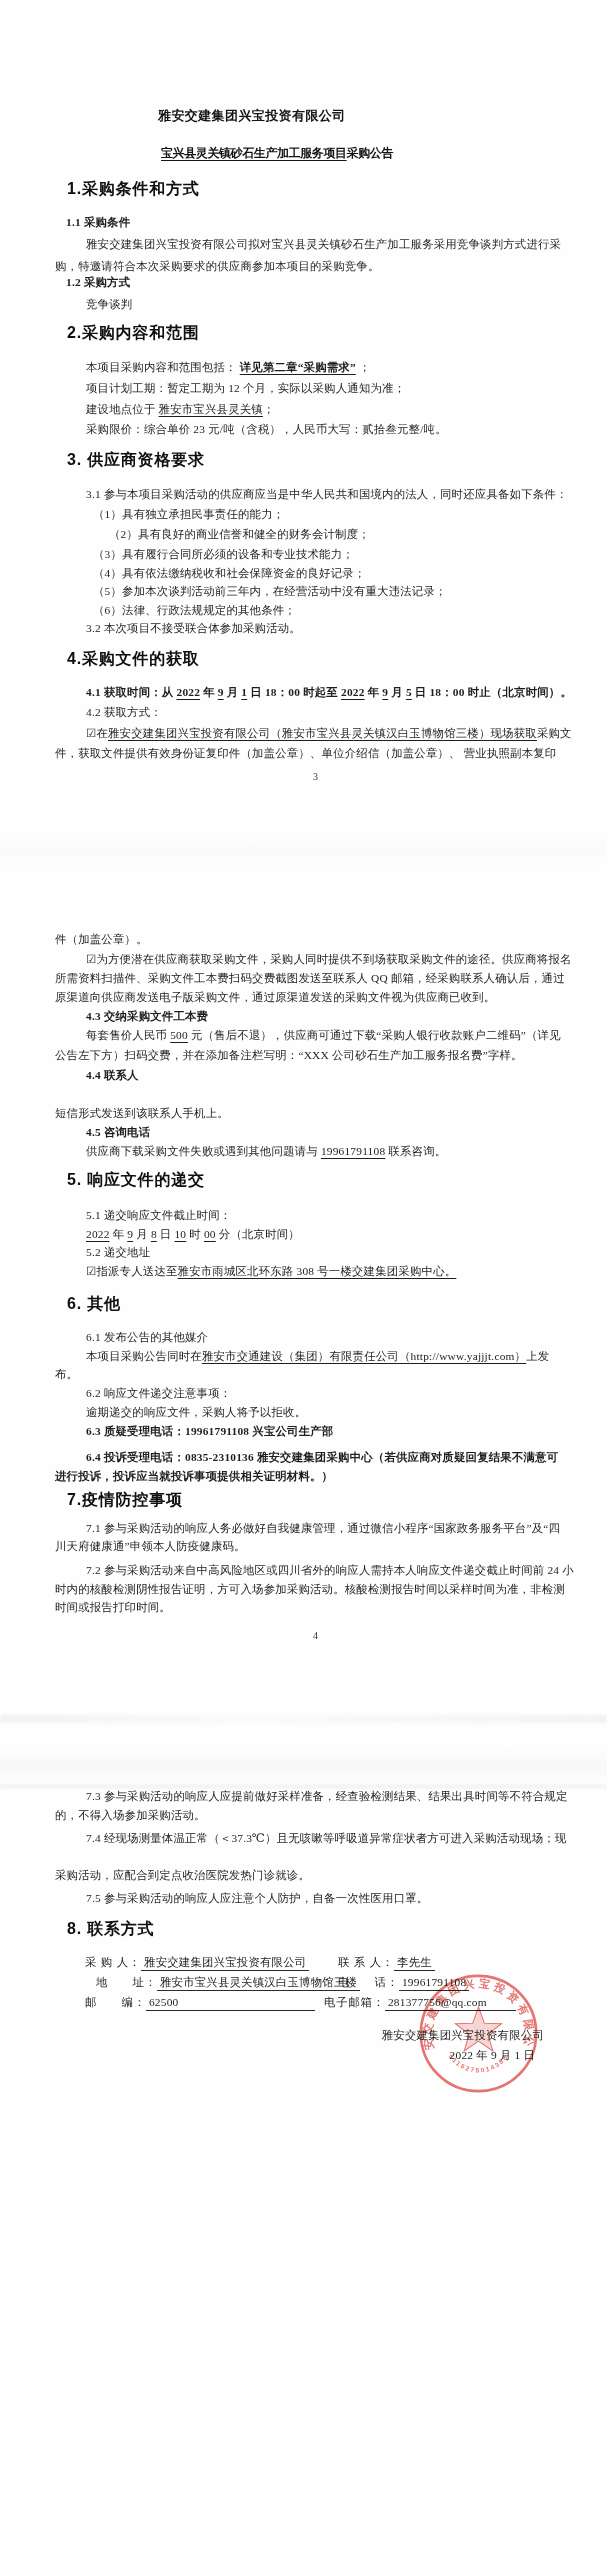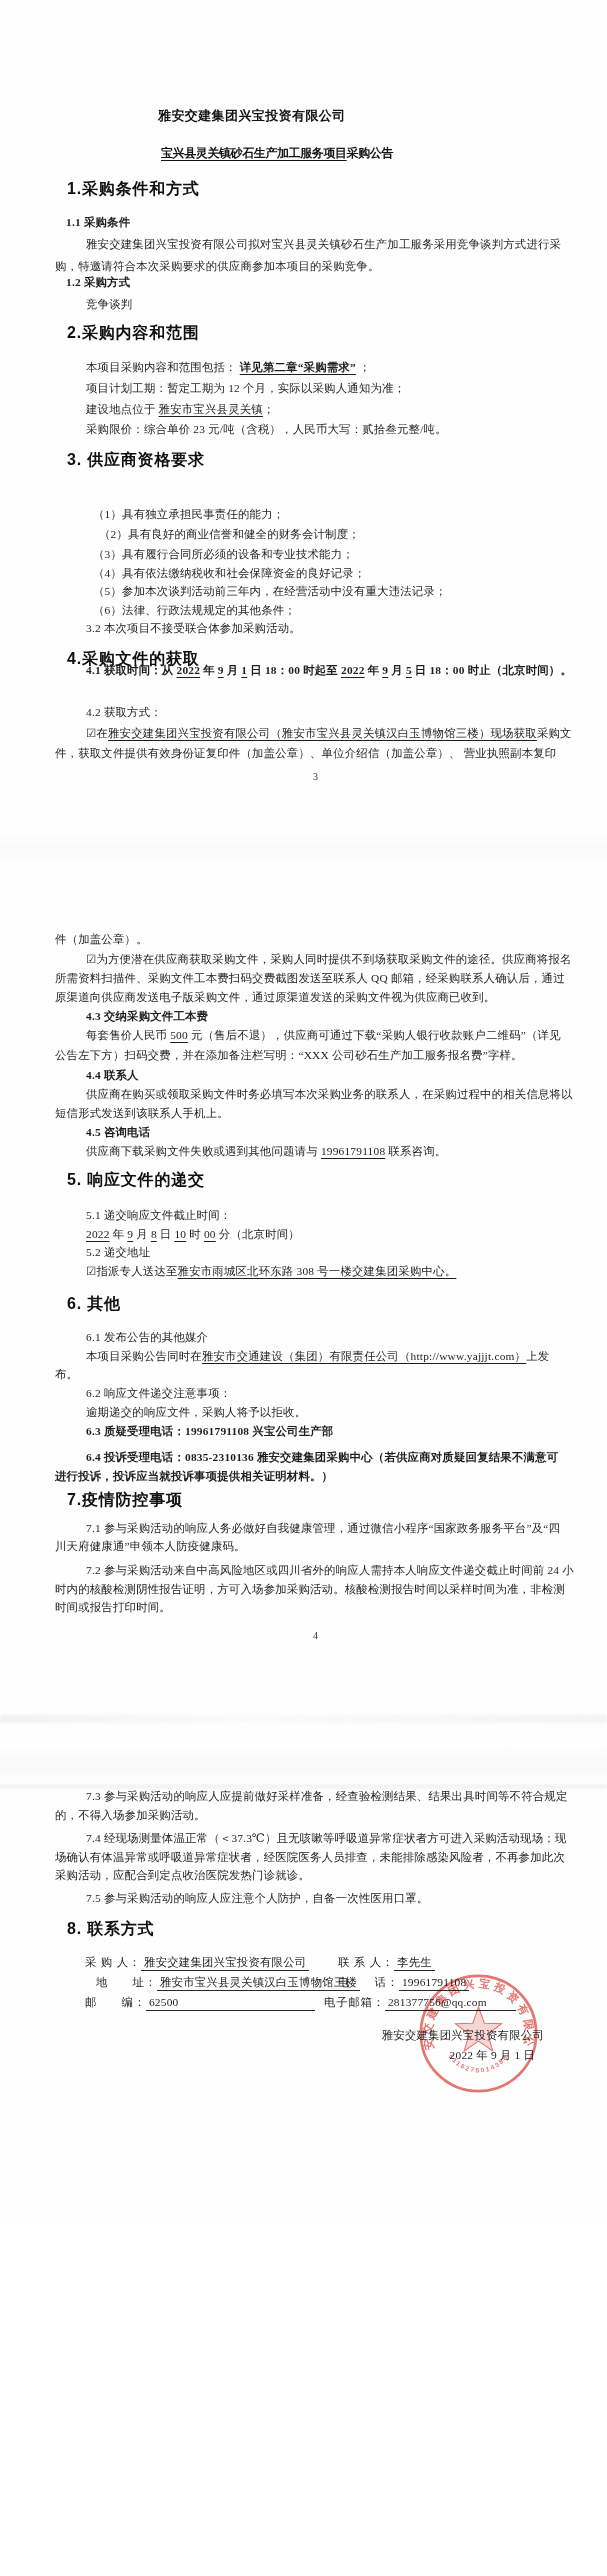--- a/index.html
+++ b/index.html
@@ -48,44 +48,44 @@
   <div class="ln b" style="top:275px;left:66px">1.2 采购方式</div>
   <div class="ln" style="top:297px;left:86px">竞争谈判</div>
 
   <div class="ln hd" style="top:323px;left:67px">2.采购内容和范围</div>
   <div class="ln" style="top:360px;left:86px"><span>本项目采购内容和范围包括： </span><span class="b u">详见第二章“采购需求”</span><span> ；</span></div>
   <div class="ln" style="top:381px;left:86px">项目计划工期：暂定工期为 12 个月，实际以采购人通知为准；</div>
   <div class="ln" style="top:402px;left:86px"><span>建设地点位于 </span><span class="u">雅安市宝兴县灵关镇</span><span>；</span></div>
   <div class="ln" style="top:422px;left:86px">采购限价：综合单价 23 元/吨（含税），人民币大写：贰拾叁元整/吨。</div>
 
   <div class="ln hd" style="top:450px;left:67px">3. 供应商资格要求</div>
+  <div class="ln" style="top:487px;left:86px">3.1 参与本项目采购活动的供应商应当是中华人民共和国境内的法人，同时还应具备如下条件：</div>
   <div class="ln" style="top:507px;left:93px">（1）具有独立承担民事责任的能力；</div>
-  <div class="ln" style="top:527px;left:99px">（2）具有良好的商业信誉和健全的财务会计制度；</div>
+  <div class="ln" style="top:527px;left:109px">（2）具有良好的商业信誉和健全的财务会计制度；</div>
   <div class="ln" style="top:547px;left:93px">（3）具有履行合同所必须的设备和专业技术能力；</div>
   <div class="ln" style="top:566px;left:93px">（4）具有依法缴纳税收和社会保障资金的良好记录；</div>
   <div class="ln" style="top:584px;left:93px">（5）参加本次谈判活动前三年内，在经营活动中没有重大违法记录；</div>
   <div class="ln" style="top:603px;left:93px">（6）法律、行政法规规定的其他条件；</div>
   <div class="ln" style="top:621px;left:86px">3.2 本次项目不接受联合体参加采购活动。</div>
 
   <div class="ln hd" style="top:649px;left:67px">4.采购文件的获取</div>
-  <div class="ln b" style="top:663px;left:86px"><span>4.1 获取时间：从 </span><span class="u">2022</span><span> 年 </span><span class="u">9</span><span> 月 </span><span class="u">1</span><span> 日 18：00 时起至 </span><span class="u">2022</span><span> 年 </span><span class="u">9</span><span> 月 </span><span class="u">5</span><span> 日 18：00 时止（北京时间）。</span></div>
+  <div class="ln b" style="top:685px;left:86px"><span>4.1 获取时间：从 </span><span class="u">2022</span><span> 年 </span><span class="u">9</span><span> 月 </span><span class="u">1</span><span> 日 18：00 时起至 </span><span class="u">2022</span><span> 年 </span><span class="u">9</span><span> 月 </span><span class="u">5</span><span> 日 18：00 时止（北京时间）。</span></div>
   <div class="ln" style="top:705px;left:86px">4.2 获取方式：</div>
   <div class="ln" style="top:726px;left:86px"><span>☑在</span><span class="u">雅安交建集团兴宝投资有限公司（雅安市宝兴县灵关镇汉白玉博物馆三楼）现场获取</span><span>采购文</span></div>
   <div class="ln" style="top:746px;left:55px">件，获取文件提供有效身份证复印件（加盖公章）、单位介绍信（加盖公章）、 营业执照副本复印</div>
   <div class="ln pgno" style="top:771px;left:313px">3</div>
 
   <div class="ln" style="top:932px;left:55px">件（加盖公章）。</div>
   <div class="ln" style="top:952px;left:86px">☑为方便潜在供应商获取采购文件，采购人同时提供不到场获取采购文件的途径。供应商将报名</div>
   <div class="ln" style="top:971px;left:55px">所需资料扫描件、采购文件工本费扫码交费截图发送至联系人 QQ 邮箱，经采购联系人确认后，通过</div>
   <div class="ln" style="top:990px;left:55px">原渠道向供应商发送电子版采购文件，通过原渠道发送的采购文件视为供应商已收到。</div>
   <div class="ln b" style="top:1009px;left:86px">4.3 交纳采购文件工本费</div>
   <div class="ln" style="top:1028px;left:86px"><span>每套售价人民币 </span><span class="u">500</span><span> 元（售后不退），供应商可通过下载“采购人银行收款账户二维码”（详见</span></div>
   <div class="ln" style="top:1048px;left:55px">公告左下方）扫码交费，并在添加备注栏写明：“XXX 公司砂石生产加工服务报名费”字样。</div>
   <div class="ln b" style="top:1068px;left:86px">4.4 联系人</div>
-  <div class="ln" style="top:1087px;left:86px">供应商在购买或领取采购文件时务必填写本次采购业务的联系人，在采购过程中的相关信息将以</div>
   <div class="ln" style="top:1106px;left:55px">短信形式发送到该联系人手机上。</div>
   <div class="ln b" style="top:1125px;left:86px">4.5 咨询电话</div>
   <div class="ln" style="top:1144px;left:86px"><span>供应商下载采购文件失败或遇到其他问题请与 </span><span class="u">19961791108</span><span> 联系咨询。</span></div>
 
   <div class="ln hd" style="top:1170px;left:67px">5. 响应文件的递交</div>
   <div class="ln" style="top:1208px;left:86px">5.1 递交响应文件截止时间：</div>
   <div class="ln" style="top:1227px;left:86px"><span class="u">2022</span><span> 年 </span><span class="u">9</span><span> 月 </span><span class="u">8</span><span> 日 </span><span class="u">10</span><span> 时 </span><span class="u">00</span><span> 分（北京时间）</span></div>
   <div class="ln" style="top:1245px;left:86px">5.2 递交地址</div>
   <div class="ln" style="top:1264px;left:86px"><span>☑指派专人送达至</span><span class="u">雅安市雨城区北环东路 308 号一楼交建集团采购中心。</span></div>
 
@@ -103,21 +103,20 @@
   <div class="ln" style="top:1521px;left:86px">7.1 参与采购活动的响应人务必做好自我健康管理，通过微信小程序“国家政务服务平台”及“四</div>
   <div class="ln" style="top:1539px;left:55px">川天府健康通”申领本人防疫健康码。</div>
   <div class="ln" style="top:1563px;left:86px">7.2 参与采购活动来自中高风险地区或四川省外的响应人需持本人响应文件递交截止时间前 24 小</div>
   <div class="ln" style="top:1582px;left:55px">时内的核酸检测阴性报告证明，方可入场参加采购活动。核酸检测报告时间以采样时间为准，非检测</div>
   <div class="ln" style="top:1600px;left:55px">时间或报告打印时间。</div>
   <div class="ln pgno" style="top:1630px;left:313px">4</div>
 
   <div class="ln" style="top:1789px;left:86px">7.3 参与采购活动的响应人应提前做好采样准备，经查验检测结果、结果出具时间等不符合规定</div>
   <div class="ln" style="top:1808px;left:55px">的，不得入场参加采购活动。</div>
   <div class="ln" style="top:1831px;left:86px">7.4 经现场测量体温正常（＜37.3℃）且无咳嗽等呼吸道异常症状者方可进入采购活动现场；现</div>
-  <div class="ln" style="top:1850px;left:55px">场确认有体温异常或呼吸道异常症状者，经医院医务人员排查，未能排除感染风险者，不再参加此次</div>
   <div class="ln" style="top:1868px;left:55px">采购活动，应配合到定点收治医院发热门诊就诊。</div>
   <div class="ln" style="top:1891px;left:86px">7.5 参与采购活动的响应人应注意个人防护，自备一次性医用口罩。</div>
 
   <div class="ln hd" style="top:1919px;left:67px">8. 联系方式</div>
   <div class="ln" style="top:1955px;left:85px"><span class="ct-label">采 购 人：</span><span class="uv">雅安交建集团兴宝投资有限公司</span></div>
   <div class="ln" style="top:1955px;left:338px"><span class="ct-label">联 系 人：</span><span class="uv">李先生</span></div>
   <div class="ln" style="top:1975px;left:96px"><span class="ct-label">地　　址：</span><span class="uv">雅安市宝兴县灵关镇汉白玉博物馆三楼</span></div>
   <div class="ln" style="top:1975px;left:338px"><span class="ct-label">电　　话：</span><span class="uv">19961791108</span></div>
   <div class="ln" style="top:1995px;left:85px"><span class="ct-label">邮　　编：</span><span class="uv" style="min-width:163px">62500</span></div>
   <div class="ln" style="top:1995px;left:324px"><span class="ct-label">电子邮箱：</span><span class="uv" style="min-width:125px">281377756@qq.com</span></div>

